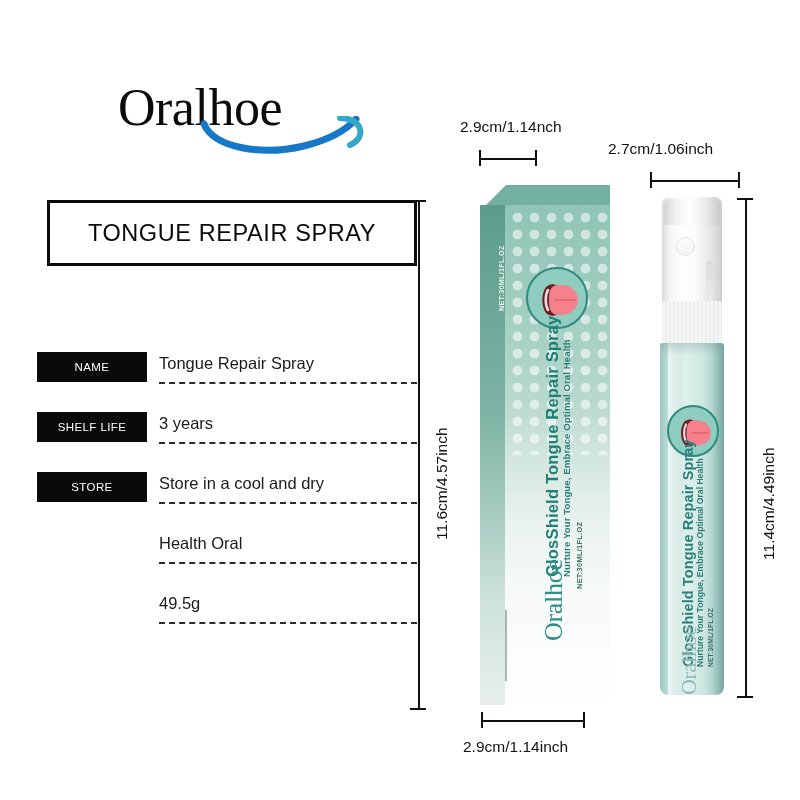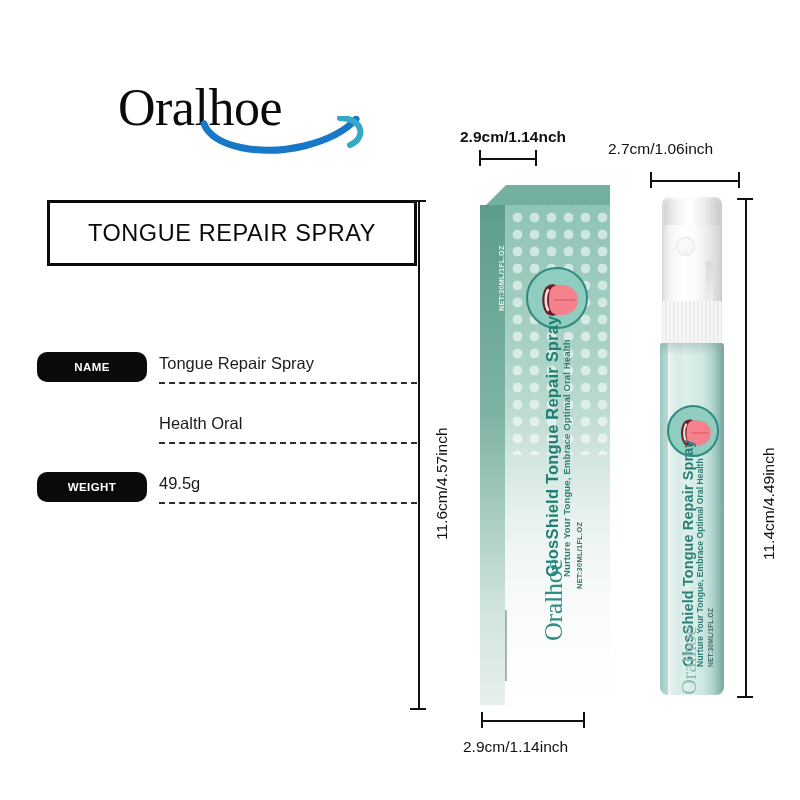--- a/index.html
+++ b/index.html
@@ -75,29 +75,28 @@
   }
   .spec-label {
     position: absolute;
     left: 0;
     top: 0;
     width: 110px;
     height: 30px;
     background: #0a0a0a;
     color: #ffffff;
     font-size: 11.5px;
-    font-weight: 700;
+    font-weight: 400;
     letter-spacing: 0.4px;
     display: flex;
     align-items: center;
     justify-content: center;
     text-align: center;
     box-sizing: border-box;
     white-space: nowrap;
-    border-radius: 10px;
   }
   .spec-value {
     position: absolute;
     left: 122px;
     top: 2px;
     font-size: 16.5px;
     color: #1a1a1a;
     white-space: nowrap;
   }
   .spec-rule {
@@ -386,38 +385,47 @@
 
 <div id="spec-table">
 
   <div class="spec-row">
     <div class="spec-label">NAME</div>
     <div class="spec-value">Tongue Repair Spray</div>
     <div class="spec-rule"></div>
   </div>
 
 
-
+  <div class="spec-row">
+    <div class="spec-label">SHELF LIFE</div>
+    <div class="spec-value">3 years</div>
+    <div class="spec-rule"></div>
+  </div>
+
+  <div class="spec-row">
+    <div class="spec-label">STORE</div>
+    <div class="spec-value">Store in a cool and dry</div>
+    <div class="spec-rule"></div>
+  </div>
 
   <div class="spec-row">
     <div class="spec-value">Health Oral</div>
     <div class="spec-rule"></div>
   </div>
 
   <div class="spec-row">
-    <div class="spec-label">WEIGHT</div>
     <div class="spec-value">49.5g</div>
     <div class="spec-rule"></div>
   </div>
 
 </div>
 
 <div id="product-area">
 
-  <div class="dim-label" style="left:55px; top:128px;font-weight:bold;">2.9cm/1.14nch</div>
+  <div class="dim-label" style="left:55px; top:118px;">2.9cm/1.14nch</div>
   <div class="caliper-h" style="left:74px; top:150px; width:58px;">
     <div class="bar"></div>
     <div class="tick l"></div>
     <div class="tick r"></div>
   </div>
 
   <div class="dim-label vert" style="left:28px; top:540px;">11.6cm/4.57inch</div>
   <div class="caliper-v" style="left:5px; top:200px; height:510px;">
     <div class="bar"></div>
     <div class="tick t"></div>

